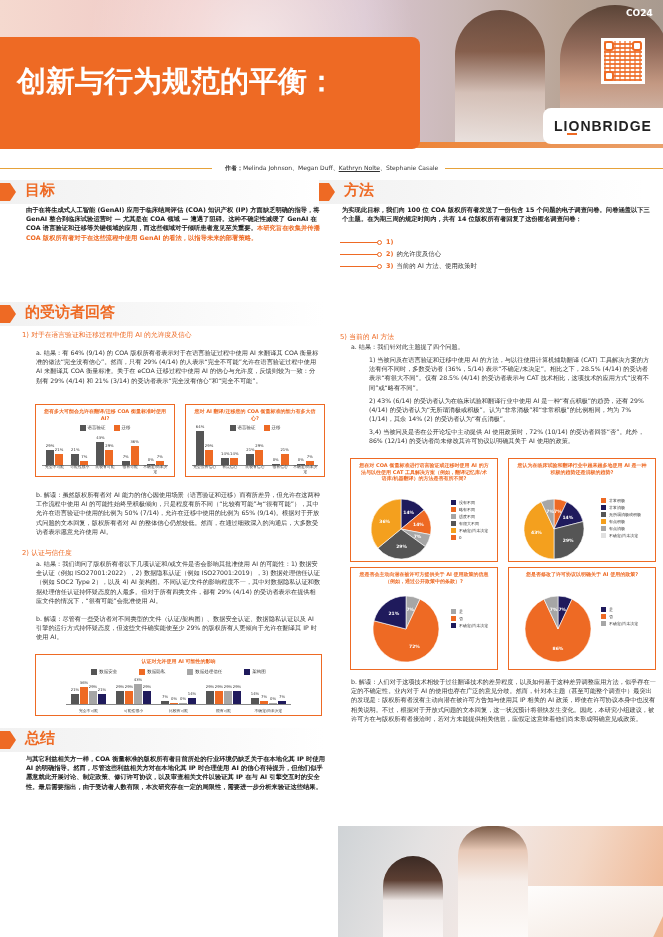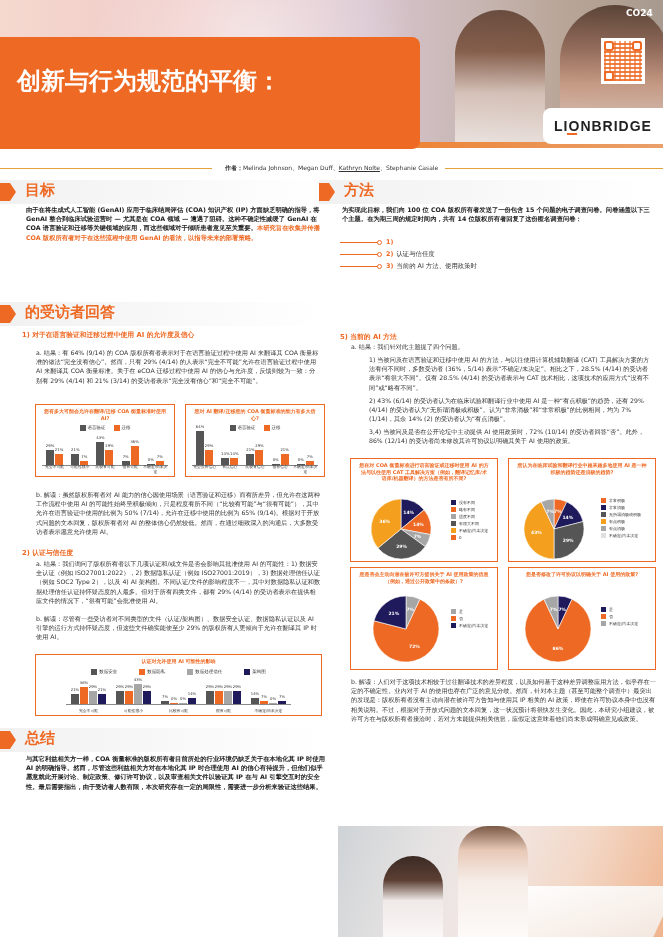--- a/index.html
+++ b/index.html
@@ -6,21 +6,21 @@
   body { width: 663px; height: 937px; background: #fff; font-family: "DejaVu Sans", sans-serif; color: #222; position: relative; overflow: hidden; }
 
   
   .hero { position: absolute; left: 0; top: 0; width: 663px; height: 148px;
     background: linear-gradient(90deg, #f5d9cf 0%, #eec7c5 30%, #d9c4cf 55%, #c9b8b6 70%, #b9a597 85%, #a89a8f 100%); overflow: hidden; }
   .hero .glow { position: absolute; left: 0; top: 0; width: 420px; height: 148px; background: radial-gradient(circle at 60% 30%, rgba(255,255,255,.55), rgba(255,255,255,0) 60%); }
   .hero .person1 { position: absolute; left: 455px; top: 10px; width: 90px; height: 138px; border-radius: 45px 45px 0 0; background: linear-gradient(180deg,#5a3b2c 0%,#7a4f3a 30%,#d7c2b8 60%,#f2ece9 100%); opacity: .85; }
   .hero .person2 { position: absolute; left: 560px; top: 5px; width: 110px; height: 143px; border-radius: 55px 55px 0 0; background: linear-gradient(180deg,#4b3427 0%,#8c6150 30%,#c89880 55%,#e6ddd8 100%); opacity: .85; }
   .hero .bottom-bar { position: absolute; left: 0; bottom: 0; width: 663px; height: 6px; background: linear-gradient(90deg,#f29a2e,#ef7b25 50%,#e9a06b); }
   .title-box { position: absolute; left: 0; top: 37px; width: 420px; height: 112px; background: #ee6a24; border-radius: 0 8px 8px 0; padding: 30px 0 0 17px; color: #fff; }
-  .title-box h1 { font-size: 24px; font-weight: bold; line-height: 28px; }
+  .title-box h1 { font-size: 29px; font-weight: bold; line-height: 28px; }
   .title-box h2 { font-size: 14px; font-weight: bold; line-height: 18px; margin-top: 2px; }
   .co24 { position: absolute; left: 626px; top: 8px; font-size: 9px; font-weight: bold; color: #fff; }
   .qr { position: absolute; left: 601px; top: 38px; width: 44px; height: 46px; background: #fff; padding: 3px; }
   .qr .grid { width: 100%; height: 100%; background:
       repeating-linear-gradient(0deg, rgba(238,106,36,.85) 0 2px, transparent 2px 4px),
       repeating-linear-gradient(90deg, rgba(238,106,36,.6) 0 2px, transparent 2px 5px); position: relative; }
   .qr .corner { position: absolute; width: 10px; height: 10px; border: 2px solid #ee6a24; background: #fff; border-radius: 3px; }
   .logo-box { position: absolute; left: 543px; top: 108px; width: 120px; height: 36px; background: #fff; border-radius: 8px 0 0 8px; display: flex; align-items: center; justify-content: center; }
   .logo-box span { font-family: "Liberation Sans", sans-serif; font-weight: bold; font-size: 14px; letter-spacing: 1px; color: #222; position: relative; }
   .logo-box .underline { position: absolute; left: 11px; top: 20px; width: 10px; height: 2px; background: #ee6a24; }
@@ -33,21 +33,21 @@
   .authors-row .txt u { text-decoration: underline; }
 
   
   .sec-head { position: absolute; height: 24px; background: linear-gradient(90deg,#f1f1f1,#fff); }
   .sec-head .tab { position: absolute; left: 0; top: 3px; width: 10px; height: 18px; background: #ee6a24; }
   .sec-head .tab::after { content: ""; position: absolute; left: 10px; top: 0; border-left: 6px solid #ee6a24; border-top: 9px solid transparent; border-bottom: 9px solid transparent; }
   .sec-head h3 { position: absolute; left: 25px; top: 1px; font-size: 15px; font-weight: bold; color: #ee6a24; }
 
   .body-text { position: absolute; font-size: 6.3px; line-height: 9.2px; color: #222; font-weight: bold; }
   .body-text .hl { color: #ee6a24; }
-  .sub-head { position: absolute; font-size: 6.8px; font-weight: bold; color: #ee6a24; }
+  .sub-head { position: absolute; font-size: 6.8px; font-weight: normal; color: #ee6a24; }
   .para { position: absolute; font-size: 6.2px; line-height: 9.2px; color: #333; }
 
   
   .method-list { position: absolute; left: 340px; top: 238px; width: 320px; }
   .method-item { display: flex; align-items: flex-start; font-size: 6.4px; line-height: 9px; margin-bottom: 3px; color: #333; }
   .method-item .connector { width: 40px; height: 1px; background: #ee6a24; margin-top: 4px; position: relative; flex: none; }
   .method-item .connector::after { content: ""; position: absolute; right: -2px; top: -2px; width: 3px; height: 3px; border: 1px solid #ee6a24; border-radius: 50%; background: #fff; }
   .method-item .num { color: #ee6a24; font-weight: bold; margin: 0 3px 0 6px; flex: none; }
 
   
@@ -120,21 +120,21 @@
 </div>
 <div class="body-text" style="left:342px;top:205px;width:310px">为实现此目标，我们向 100 位 COA 版权所有者发送了一份包含 15 个问题的电子调查问卷。问卷涵盖以下三个主题。在为期三周的规定时间内，共有 14 位版权所有者回复了这份匿名调查问卷：</div>
 <div class="method-list">
   <div class="method-item">
     <div class="connector"></div>
     <span class="num">1)</span>
   </div>
   <div class="method-item">
     <div class="connector"></div>
     <span class="num">2)</span>
-    <span>认证与信任度</span>
+    <span>的允许度及信心</span>
   </div>
   <div class="method-item">
     <div class="connector"></div>
     <span class="num">3)</span>
     <span>当前的 AI 方法、使用政策时</span>
   </div>
 </div>
 
 <div class="sec-head" style="left:0;top:302px;width:325px">
   <div class="tab"></div>

